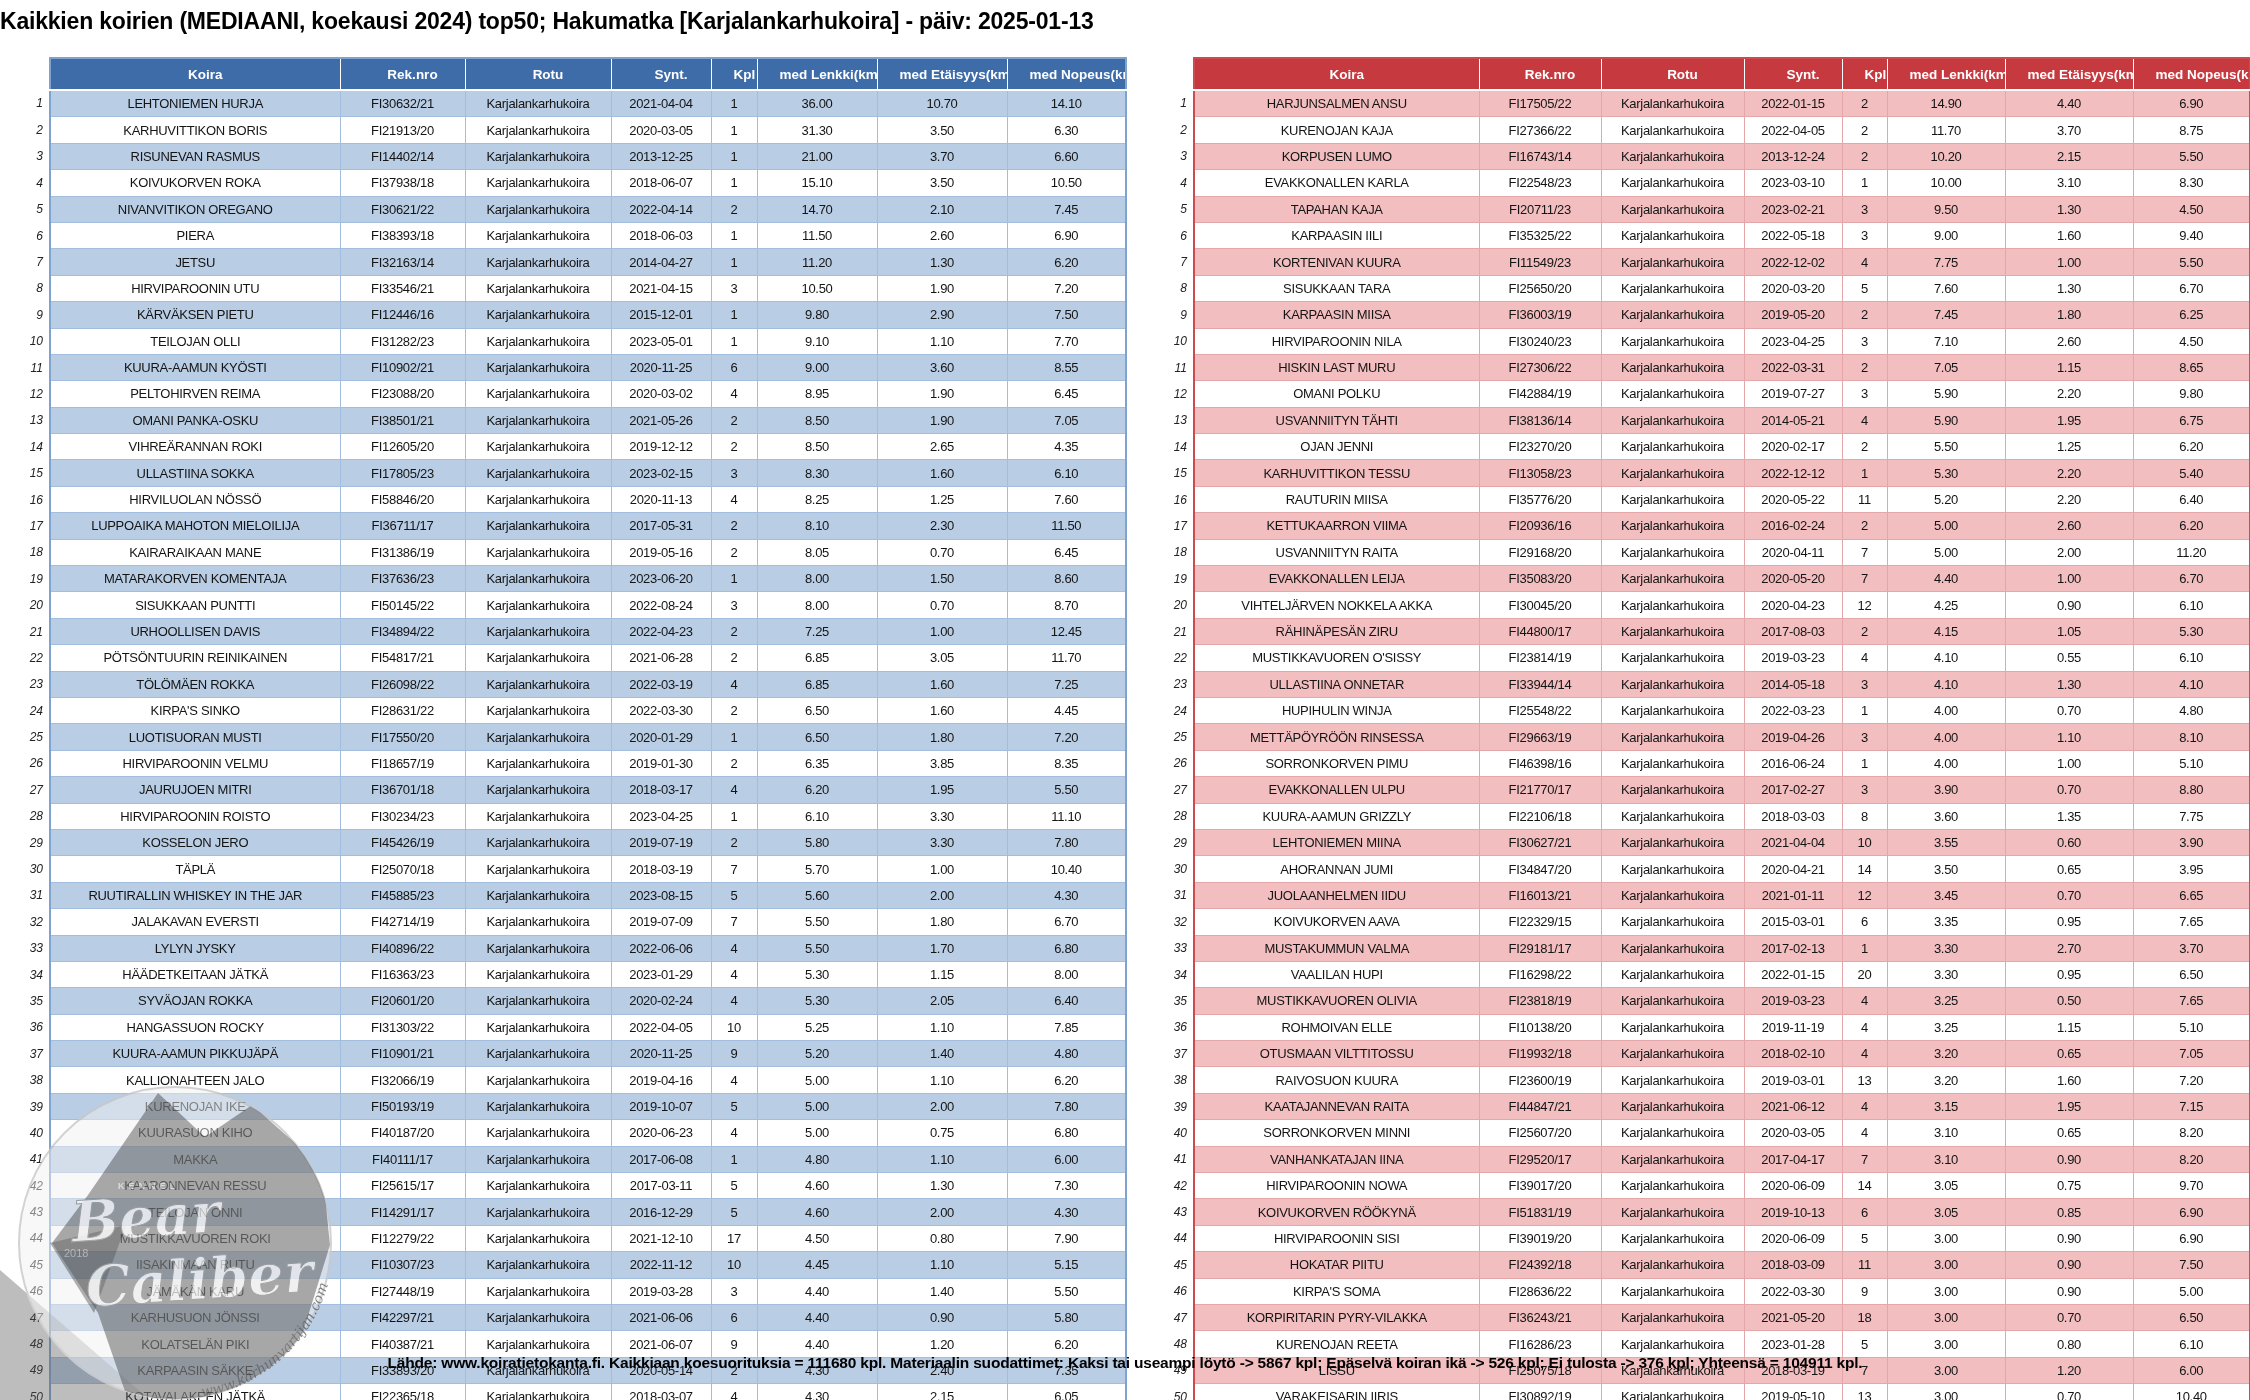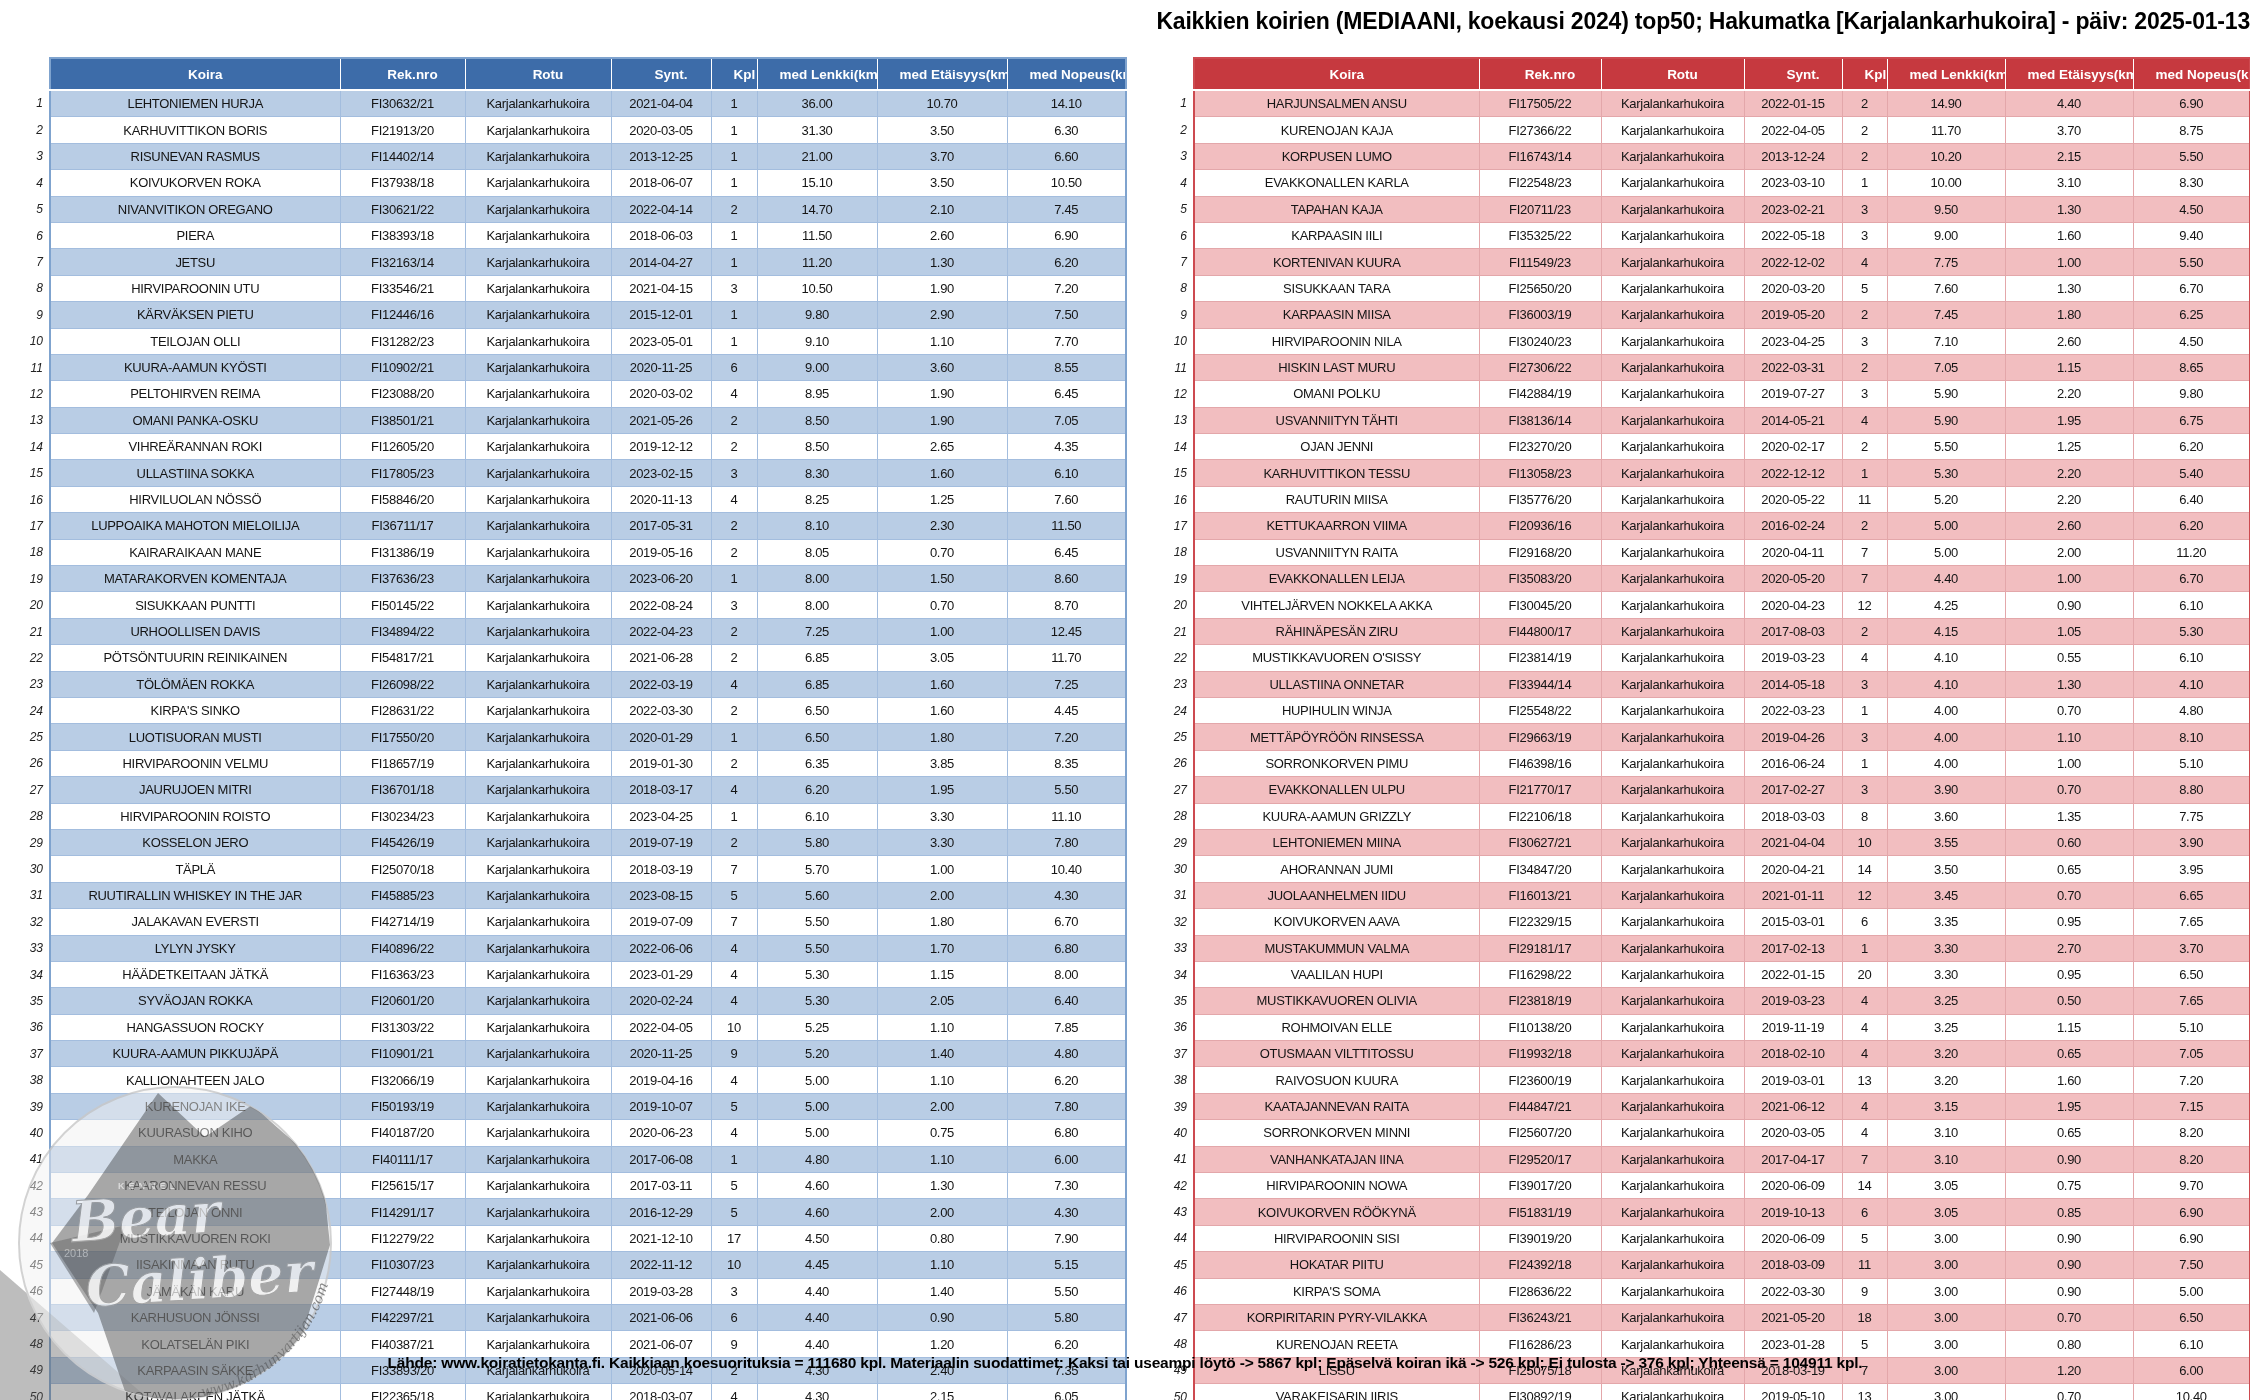--- a/index.html
+++ b/index.html
@@ -1,21 +1,21 @@
 <!DOCTYPE html>
 <html><head>
 <meta charset="utf-8">
 <style>
   html,body{margin:0;padding:0;}
   body{
     width:2250px;height:1400px;position:relative;background:#fff;overflow:hidden;
     font-family:"Liberation Sans",sans-serif;
   }
   .page-title{
-    position:absolute;top:8px;left:0;width:2250px;text-align:right;
+    position:absolute;top:8px;left:0;width:2250px;text-align:left;
     font-size:23px;font-weight:bold;color:#000;letter-spacing:-0.2px;
   }
   .tblwrap{position:absolute;top:57px;}
   #left-table-wrap{left:26px;width:1100px;}
   #right-table-wrap{left:1170px;width:1080px;}
   table.data{border-collapse:collapse;table-layout:fixed;width:100%;}
   th,td{text-align:center;vertical-align:middle;overflow:hidden;white-space:nowrap;padding:0 2px;}
   th{height:30px;font-size:13.5px;font-weight:bold;color:#fff;padding-left:22px;}
   td{height:25.4px;font-size:13px;color:#141414;letter-spacing:-0.3px;}
   td.rn{font-style:italic;font-size:12px;color:#222;text-align:right;padding-right:6px;background:transparent;border:none;letter-spacing:0;}

